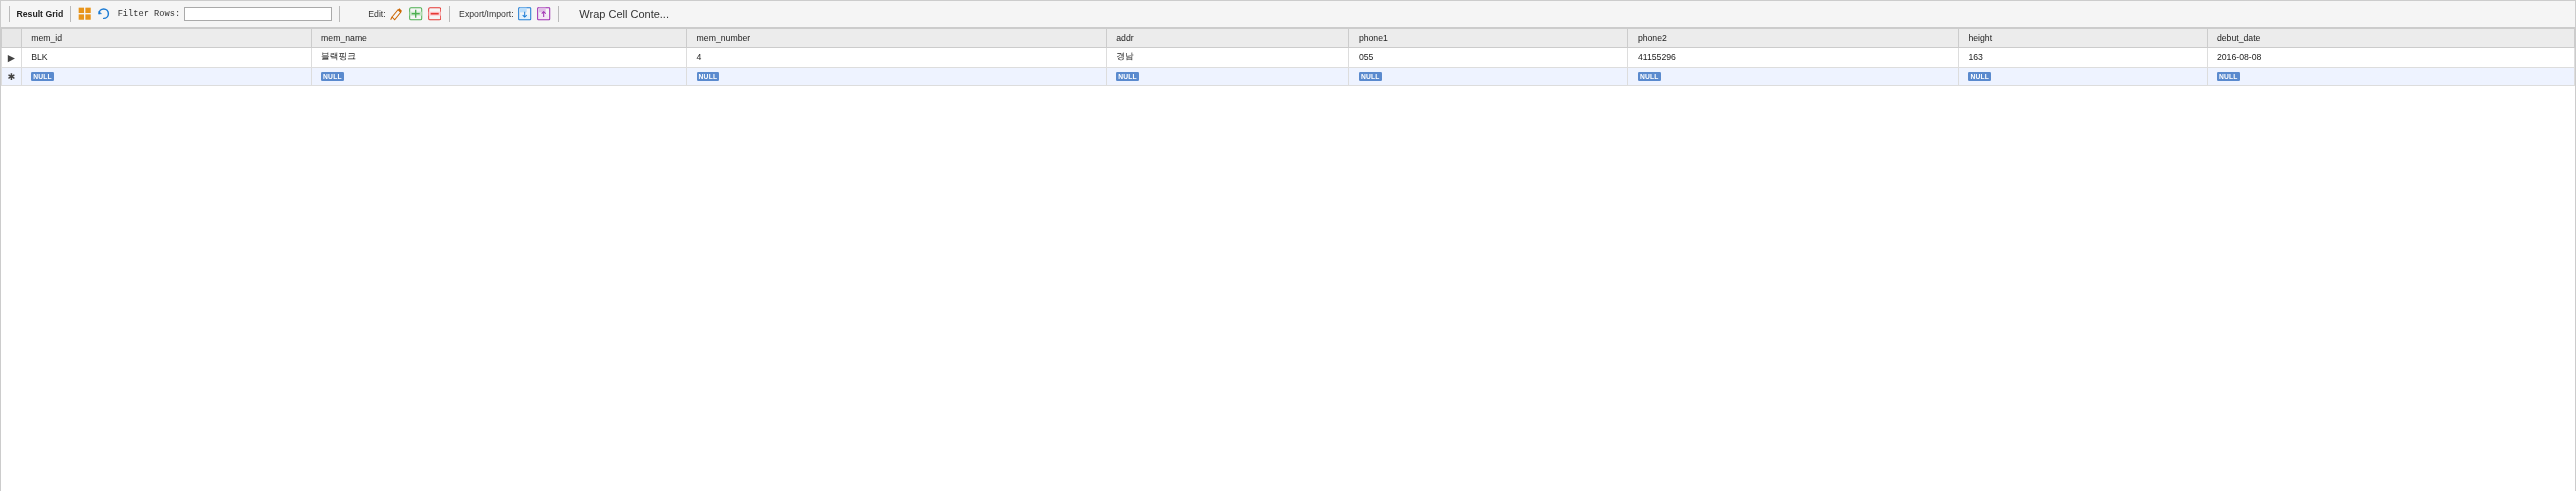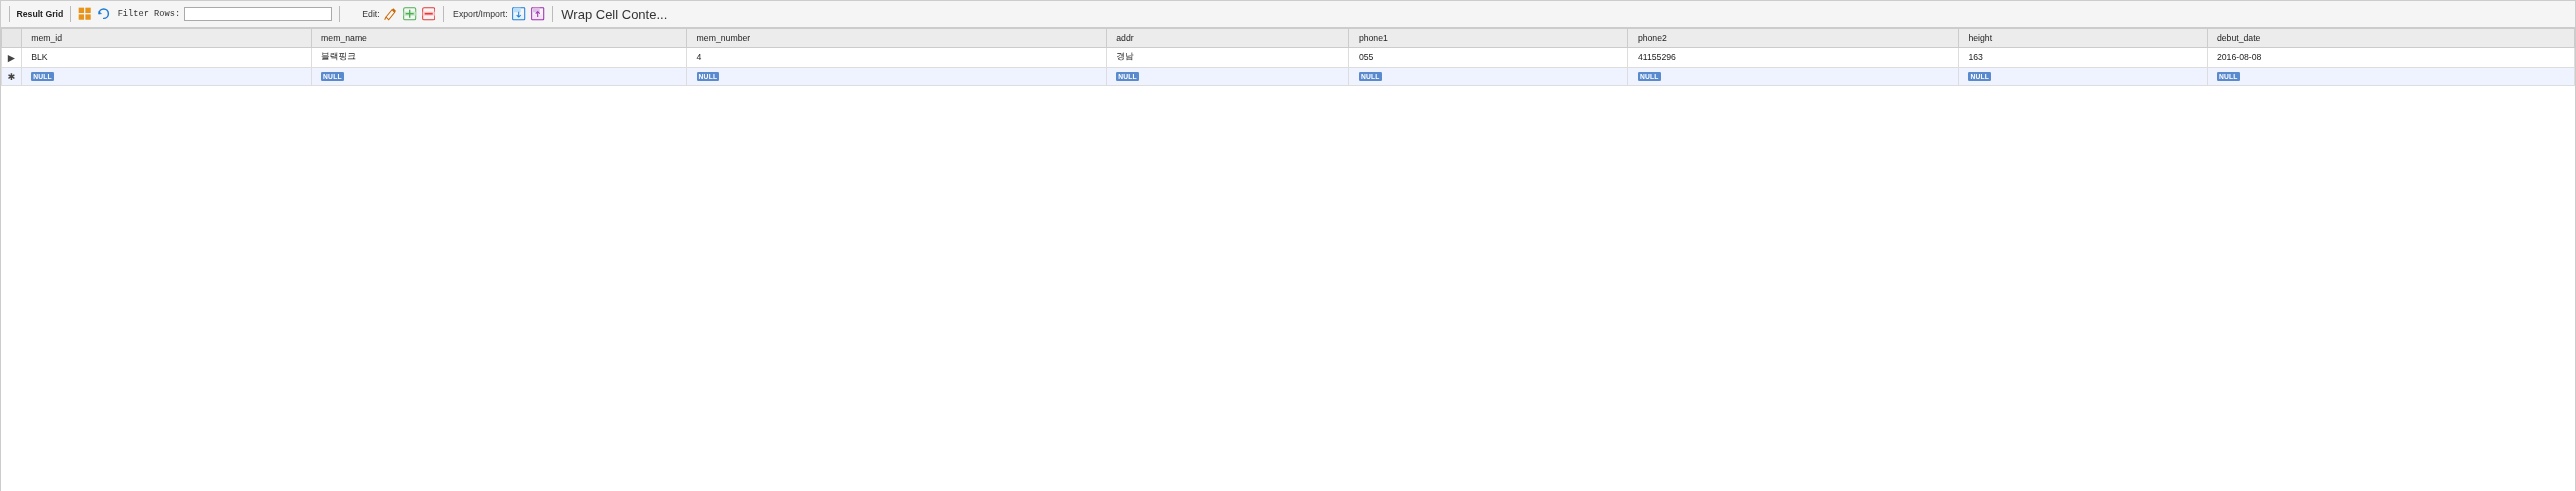--- a/index.html
+++ b/index.html
@@ -74,33 +74,33 @@
       height: 14.8px;
       width: 148px;
       padding: 1.3px 2.7px;
       font-size: 8.7px;
       outline: none;
     }
 
     .edit-label {
       font-size: 8.7px;
       color: #333;
-      margin-left: 16px;
+      margin-left: 22px;
     }
 
     .export-label {
       font-size: 8.7px;
       color: #333;
       margin-left: 3px;
     }
 
     .wrap-label {
-      font-size: 13px;
-      color: #333;
-      margin-left: 2px;
+      font-size: 11px;
+      color: #333;
+      margin-left: 14px;
     }
 
     
     .table-container {
       flex: 1;
       overflow: auto;
     }
 
     table {
       border-collapse: collapse;

